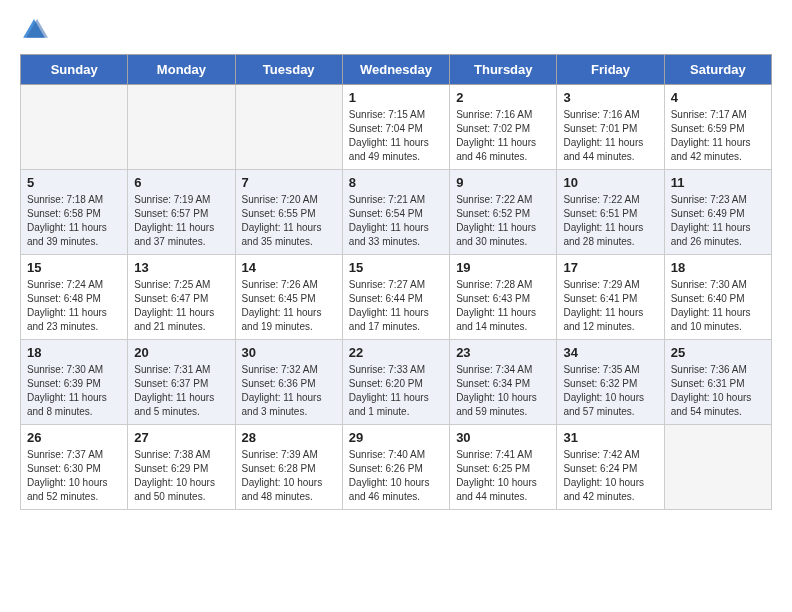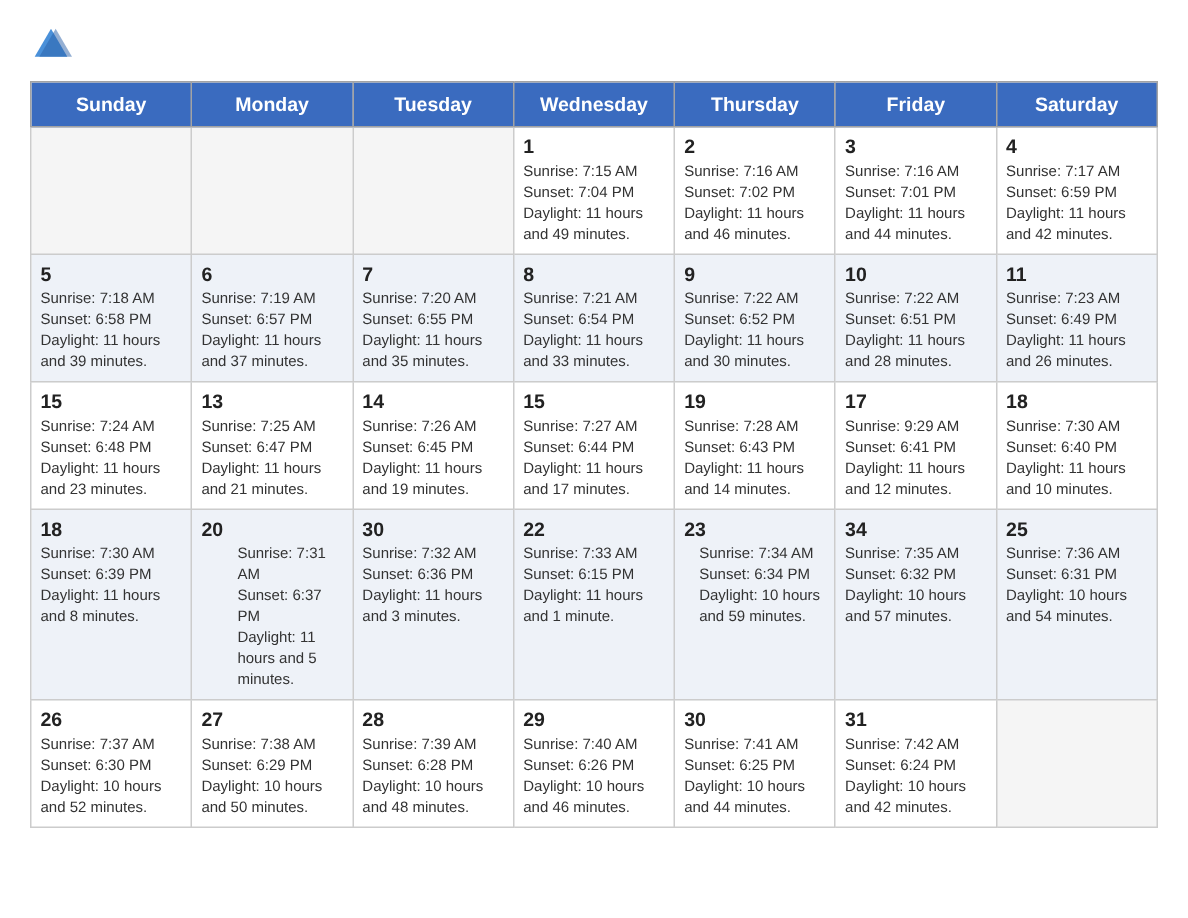--- a/index.html
+++ b/index.html
@@ -235,59 +235,59 @@
 Daylight: 11 hours and 17 minutes.</div>
           </td>
           <td>
             <div class="day-number">19</div>
             <div class="day-info" style="white-space: pre-line;">Sunrise: 7:28 AM
 Sunset: 6:43 PM
 Daylight: 11 hours and 14 minutes.</div>
           </td>
           <td>
             <div class="day-number">17</div>
-            <div class="day-info" style="white-space: pre-line;">Sunrise: 9:29 AM
+            <div class="day-info" style="white-space: pre-line;">Sunrise: 7:29 AM
 Sunset: 6:41 PM
 Daylight: 11 hours and 12 minutes.</div>
           </td>
           <td>
             <div class="day-number">18</div>
             <div class="day-info" style="white-space: pre-line;">Sunrise: 7:30 AM
 Sunset: 6:40 PM
 Daylight: 11 hours and 10 minutes.</div>
           </td>
         </tr>
         <tr class="alt-row">
           <td>
             <div class="day-number">18</div>
             <div class="day-info" style="white-space: pre-line;">Sunrise: 7:30 AM
 Sunset: 6:39 PM
 Daylight: 11 hours and 8 minutes.</div>
           </td>
           <td>
             <div class="day-number">20</div>
-            <div class="day-info" style="white-space: pre-line; margin-left: 24px;">Sunrise: 7:31 AM
+            <div class="day-info" style="white-space: pre-line;">Sunrise: 7:31 AM
 Sunset: 6:37 PM
 Daylight: 11 hours and 5 minutes.</div>
           </td>
           <td>
             <div class="day-number">30</div>
             <div class="day-info" style="white-space: pre-line;">Sunrise: 7:32 AM
 Sunset: 6:36 PM
 Daylight: 11 hours and 3 minutes.</div>
           </td>
           <td>
             <div class="day-number">22</div>
             <div class="day-info" style="white-space: pre-line;">Sunrise: 7:33 AM
-Sunset: 6:15 PM
+Sunset: 6:20 PM
 Daylight: 11 hours and 1 minute.</div>
           </td>
           <td>
             <div class="day-number">23</div>
-            <div class="day-info" style="white-space: pre-line; margin-left: 10px;">Sunrise: 7:34 AM
+            <div class="day-info" style="white-space: pre-line;">Sunrise: 7:34 AM
 Sunset: 6:34 PM
 Daylight: 10 hours and 59 minutes.</div>
           </td>
           <td>
             <div class="day-number">34</div>
             <div class="day-info" style="white-space: pre-line;">Sunrise: 7:35 AM
 Sunset: 6:32 PM
 Daylight: 10 hours and 57 minutes.</div>
           </td>
           <td>

